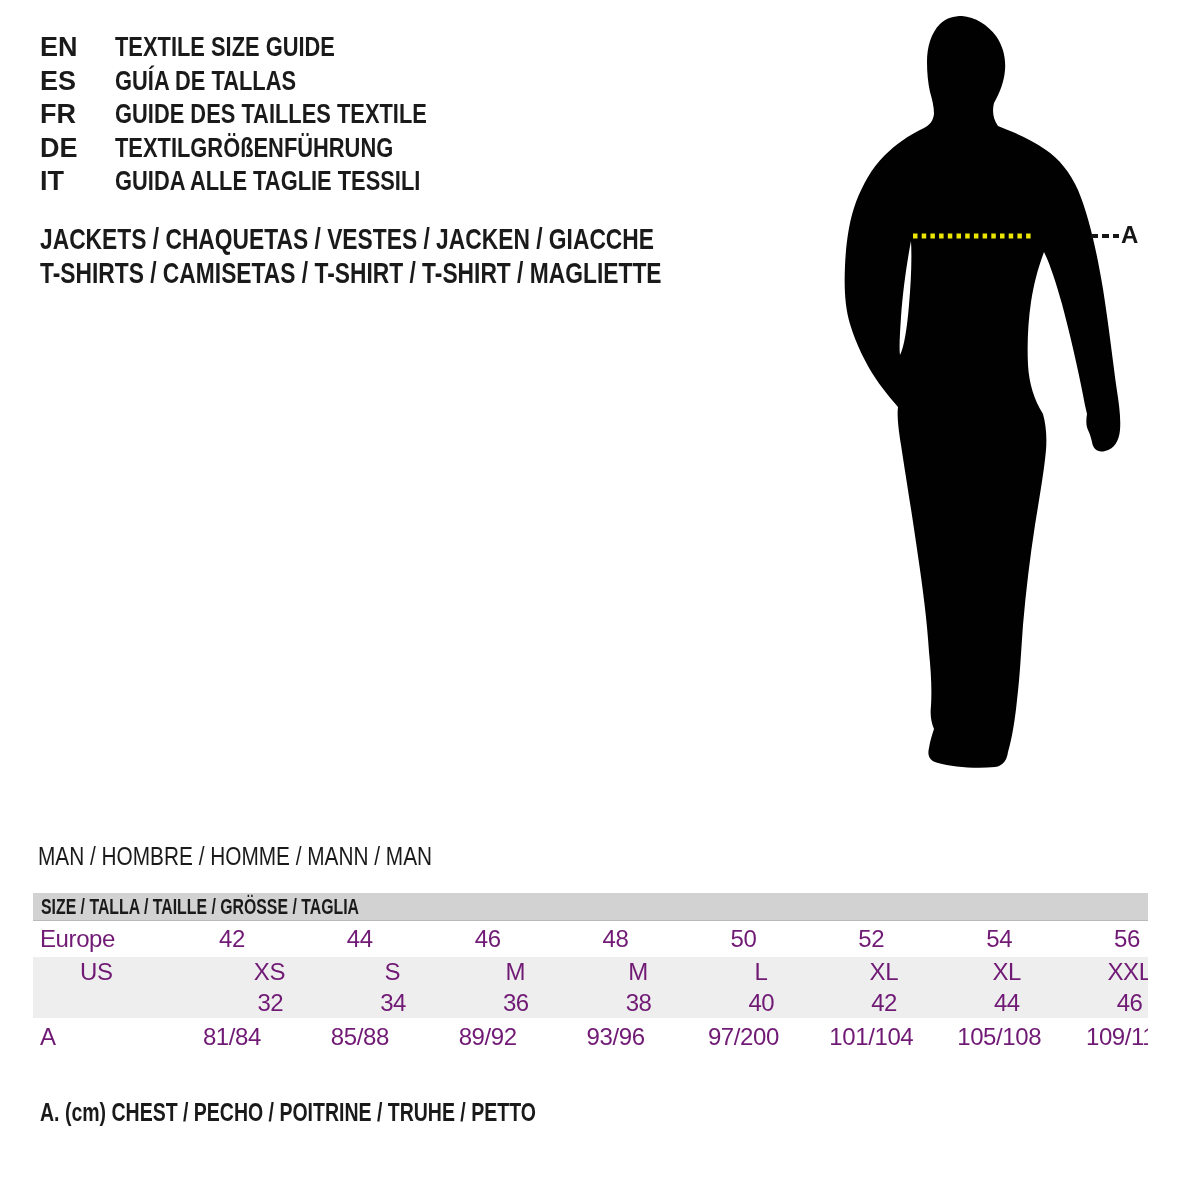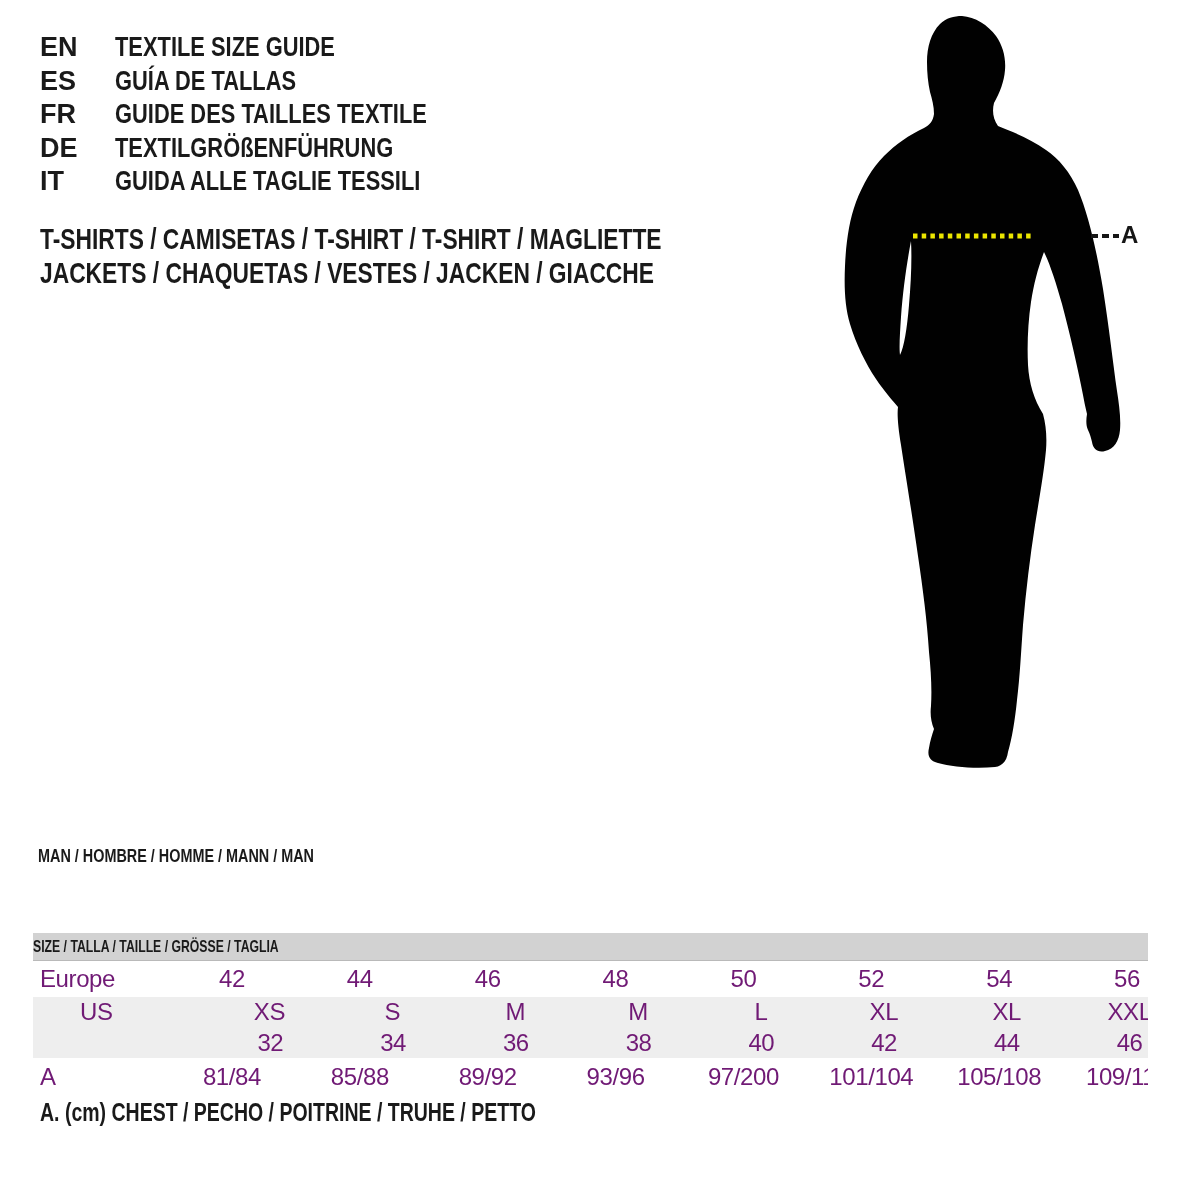--- a/index.html
+++ b/index.html
@@ -20,26 +20,26 @@
   .lang-code{width:75px;flex:0 0 75px;}
 
   
   .cat-block{position:absolute;left:40px;top:222px;font-weight:bold;font-size:30px;line-height:34px;}
 
   
   .figure-svg{position:absolute;left:0;top:0;width:1200px;height:800px;}
   .measure-a{position:absolute;left:1121px;top:222px;font-weight:bold;font-size:24px;line-height:26px;color:#161616;}
 
   
-  .man-title{position:absolute;left:38px;top:845px;font-weight:bold;font-size:18px;line-height:22px;}
+  .man-title{position:absolute;left:38px;top:845px;font-weight:normal;font-size:26px;line-height:22px;}
 
   
   .size-table{position:absolute;left:33px;top:893px;width:1158px;}
   .t-header{height:28px;box-sizing:border-box;border-bottom:1px solid #b9b9b9;
-            display:flex;align-items:center;padding-left:0;font-weight:bold;font-size:17px;margin-top:40px;}
+            display:flex;align-items:center;padding-left:8px;font-weight:bold;font-size:22px;}
   .t-row{display:flex;align-items:center;font-size:24px;letter-spacing:-0.4px;color:#701a75;}
   .t-row .lab{width:135px;flex:0 0 135px;padding-left:7px;box-sizing:border-box;text-align:left;}
   .t-row .val{flex:1 1 0;text-align:center;}
   .row-europe{height:36px;}
   .row-us{height:30px;padding-left:40px;}
   .row-num{height:31px;padding-left:41px;}
   .row-a{height:37px;}
 
   
   .footnote{position:absolute;left:40px;top:1097px;font-weight:bold;font-size:25px;line-height:30px;}
@@ -66,22 +66,22 @@
       <span class="lang-code">DE</span>
       <span class="cond sx81">TEXTILGRÖßENFÜHRUNG</span>
     </div>
     <div class="lang-row">
       <span class="lang-code">IT</span>
       <span class="cond sx81">GUIDA ALLE TAGLIE TESSILI</span>
     </div>
   </div>
 
   <div class="cat-block">
+    <div><span class="cond sx76">JACKETS / CHAQUETAS / VESTES / JACKEN / GIACCHE</span></div>
     <div><span class="cond sx76">T-SHIRTS / CAMISETAS / T-SHIRT / T-SHIRT / MAGLIETTE</span></div>
-    <div><span class="cond sx76">JACKETS / CHAQUETAS / VESTES / JACKEN / GIACCHE</span></div>
   </div>
 
   <svg class="figure-svg" viewBox="0 0 1200 800">
     <path fill-rule="evenodd" d="M 962 16
          C 975 17 988 25 996 36
          C 1003 46 1006 58 1005 70
          C 1004 82 1000 92 994 103
          C 992 111 993 119 998 126
          C 1013 132 1031 139 1046 150
          C 1059 159 1070 172 1078 190

